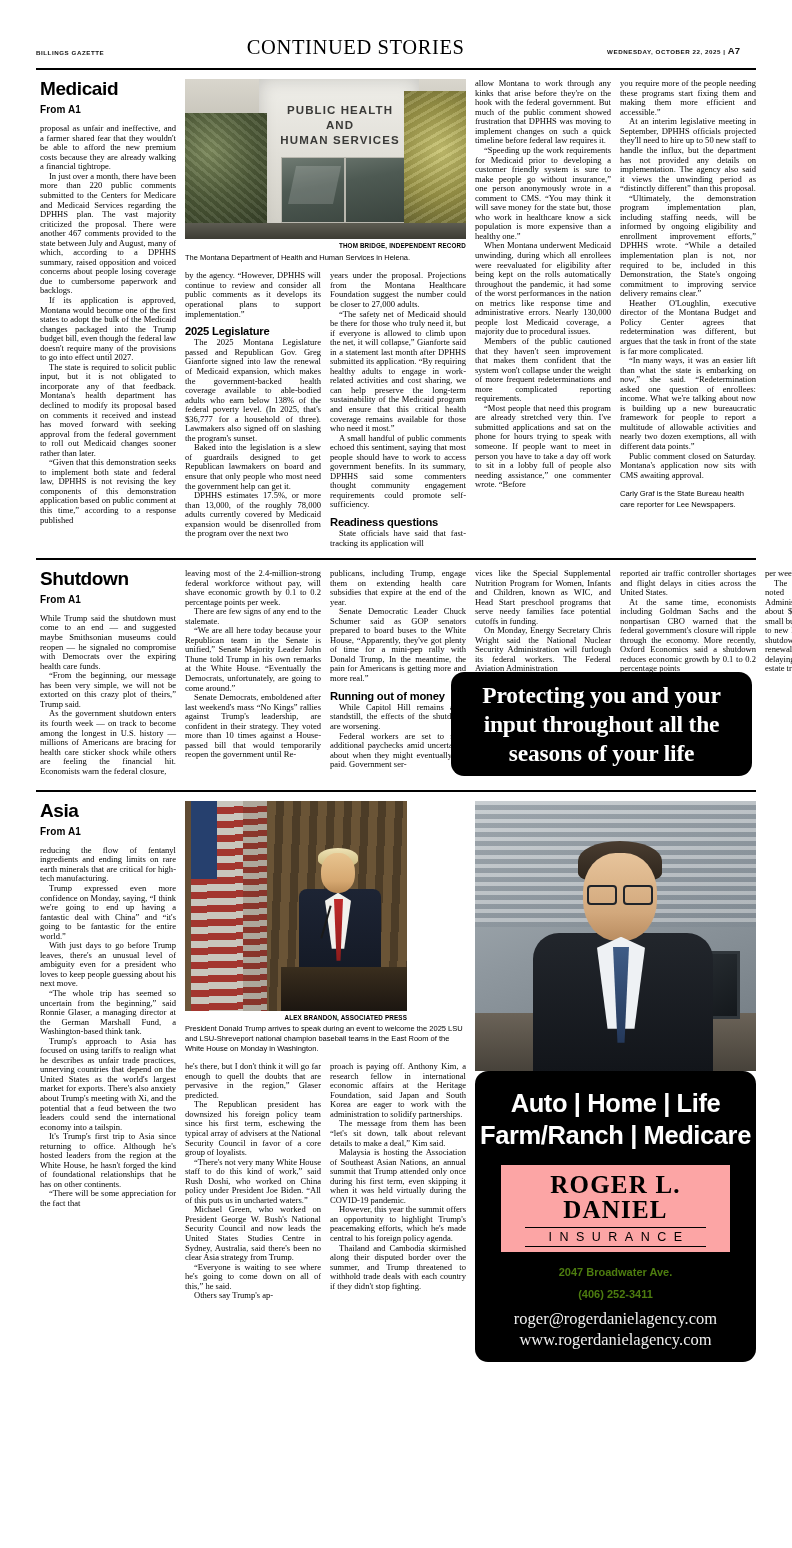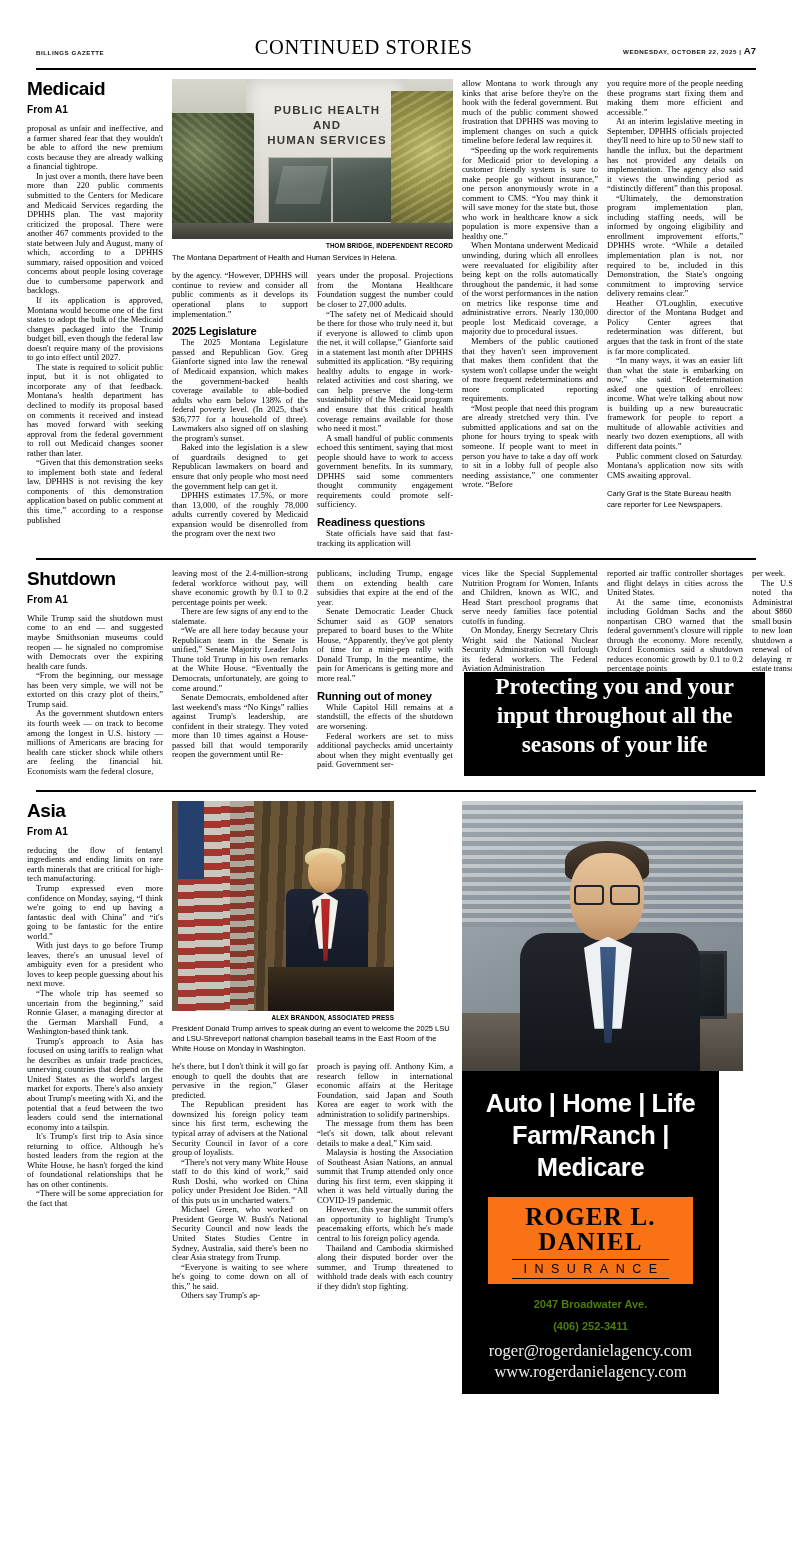--- a/index.html
+++ b/index.html
@@ -7,21 +7,21 @@
     width: 792px; height: 1548px;
     background: #ffffff;
     font-family: "Liberation Serif", serif;
     color: #000;
   }
   .page { position: relative; width: 792px; height: 1548px; padding: 0; overflow: hidden; }
 
   
   .masthead {
     display: flex; align-items: flex-end; justify-content: space-between;
-    padding: 36px 36px 5px 36px;
+    padding: 36px 52px 5px 36px;
   }
   .masthead-left, .masthead-right {
     font-family: "Liberation Sans", sans-serif;
     font-size: 6.2px; letter-spacing: 0.55px; font-weight: 700;
     color: #111; white-space: nowrap; padding-bottom: 3px;
   }
   .masthead-right { text-align: right; }
   .masthead-right .page-num { font-size: 9.5px; font-weight: 700; letter-spacing: 0; }
   .masthead-center {
     font-family: "Liberation Serif", serif;
@@ -66,21 +66,21 @@
     font-weight: 700; font-size: 6.3px; letter-spacing: 0.15px;
     margin-top: 3px; line-height: 1.2;
   }
   .credit .agency { font-weight: 700; }
   .caption {
     font-family: "Liberation Sans", sans-serif;
     font-size: 7.5px; line-height: 9.6px; margin-top: 3px;
   }
 
   
-  .section { padding: 0 27px; }
+  .section { padding: 0 40px; }
   .cols { display: flex; gap: 9px; }
   .col { width: 136px; flex: 0 0 136px; }
   .col.wide2 { width: 281px; flex: 0 0 281px; }
   .sec-rule { height: 1.6px; background: #000; margin: 10px 36px 9px 36px; }
 
   
   .art-medicaid { width: 281px; height: 160px; position: relative; background: #8d8c86; }
   .am-sky { position:absolute; inset:0;
     background: linear-gradient(180deg,#d9d6cd 0%, #c6c3b9 28%, #a8a69c 60%, #7f7e76 100%); }
   .am-panel { position:absolute; left:74px; top:0; width:160px; height:160px;
@@ -159,31 +159,31 @@
   .ag-body { position:absolute; left:58px; top:132px; width:180px; height:140px;
     background: linear-gradient(180deg,#22262c 0%, #12151a 100%); border-radius:26px 26px 0 0; }
   .ag-shirt { position:absolute; left:122px; top:136px; width:48px; height:92px;
     background:#eef1f4; clip-path: polygon(50% 0,100% 12%,78% 100%,22% 100%,0 12%); }
   .ag-tie { position:absolute; left:138px; top:146px; width:16px; height:96px;
     background: linear-gradient(180deg,#3f5c86,#24385a); clip-path: polygon(0 0,100% 0,72% 100%,28% 100%); }
 
   
   .ad-black {
     background:#000; color:#fff; text-align:center;
-    display:flex; justify-content:center;
+    display:flex; align-items:center; justify-content:center;border-radius:13px;
   }
   .ad-protect {
     font-family:"Liberation Serif", serif; font-weight:700;
     font-size:23.5px; line-height:29px; letter-spacing:-0.2px;
   }
   .ad-auto {
     font-family:"Liberation Sans", sans-serif; font-weight:700;
     font-size:25.5px; line-height:32px; letter-spacing:-0.4px;
   }
-  .ad-logo-box { background:#f97316; margin:0 26px; padding:7px 0 5px 0; }
+  .ad-logo-box { background:#fca5a5; margin:0 26px; padding:7px 0 5px 0; }
   .ad-logo-name {
     font-family:"Liberation Serif", serif; font-weight:700;
     font-size:25px; letter-spacing:1.2px; color:#000; line-height:1;
   }
   .ad-logo-sub {
     font-family:"Liberation Sans", sans-serif; font-weight:400;
     font-size:12.5px; letter-spacing:7.5px; color:#000;
     border-top:1.4px solid #000; border-bottom:1.4px solid #000;
     margin:5px 24px 0 24px; padding:2px 0 2px 7px; line-height:1.15;
   }
@@ -405,21 +405,21 @@
             <div class="ag-desk"></div>
             <div class="ag-monitor"></div>
             <div class="ag-body"></div>
             <div class="ag-hair"></div>
             <div class="ag-head"></div>
             <div class="ag-glasses"></div>
             <div class="ag-shirt"></div>
             <div class="ag-tie"></div>
           </div>
         </div>
-        <div class="ad-black" style="width:257px; padding:16px 0 12px 0; display:block;">
+        <div class="ad-black" style="width:281px; padding:16px 0 12px 0; display:block;">
           <div class="ad-auto">
             <div>Auto | Home | Life</div>
             <div>Farm/Ranch | Medicare</div>
           </div>
           <div class="ad-logo-box" style="margin-top:14px;">
             <div class="ad-logo-name">ROGER L. DANIEL</div>
             <div class="ad-logo-sub">INSURANCE</div>
           </div>
           <div class="ad-addr">2047 Broadwater Ave.</div>
           <div class="ad-addr" style="margin-top:0;">(406) 252-3411</div>

